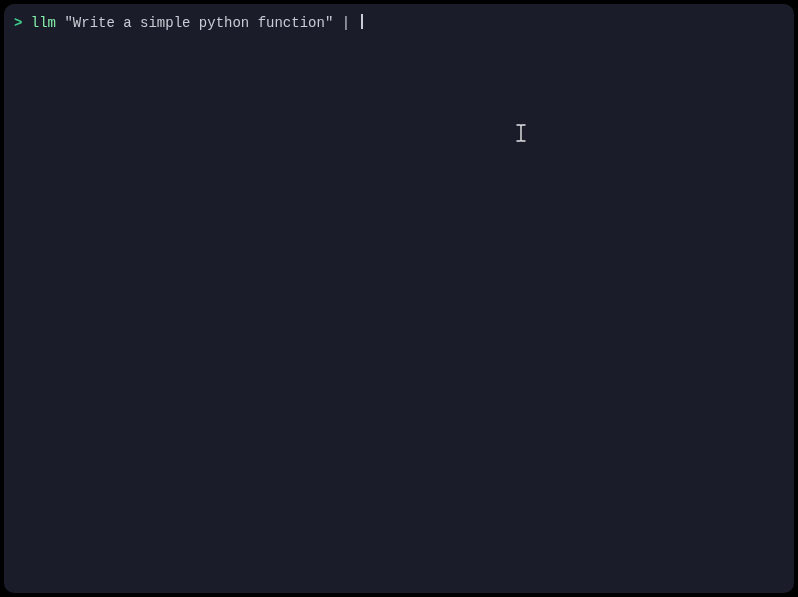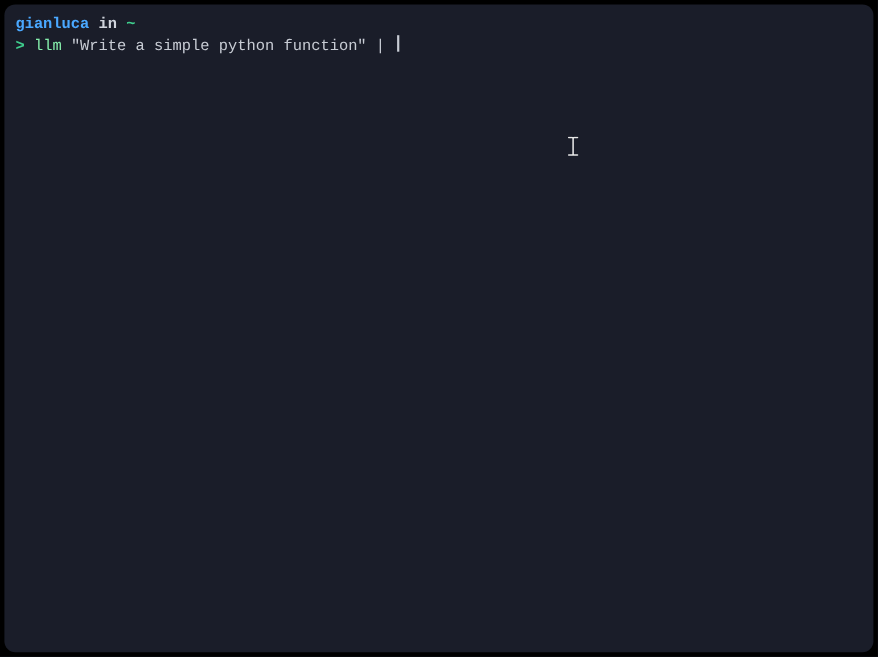--- a/index.html
+++ b/index.html
@@ -68,21 +68,20 @@
     .text-cursor-icon {
       position: absolute;
       color: #e8e8e8;
       pointer-events: none;
     }
   </style>
 </head>
 <body>
 
 <div class="terminal-window">
-  <div class="line"><span class="user">gianluca</span> <span class="in-word">in</span> <span class="path">~</span></div>
   <div class="line"><span class="prompt-symbol">&gt;</span> <span class="cmd">llm</span> <span class="quoted">"Write a simple python function"</span> <span class="pipe">|</span> <span class="cmd"></span><span class="cursor-block"></span></div>
 </div>
 
 <div class="text-cursor-icon" style="left: 515px; top: 124px;">
   <svg width="12" height="18" viewBox="0 0 12 18">
     <path d="M2 1 L5 1 Q6 1 6 2 Q6 1 7 1 L10 1 M6 2 L6 16 M2 17 L5 17 Q6 17 6 16 Q6 17 7 17 L10 17" stroke="#e8e8e8" stroke-width="1.4" fill="none" stroke-linecap="round"></path>
   </svg>
 </div>
 
 </body></html>

